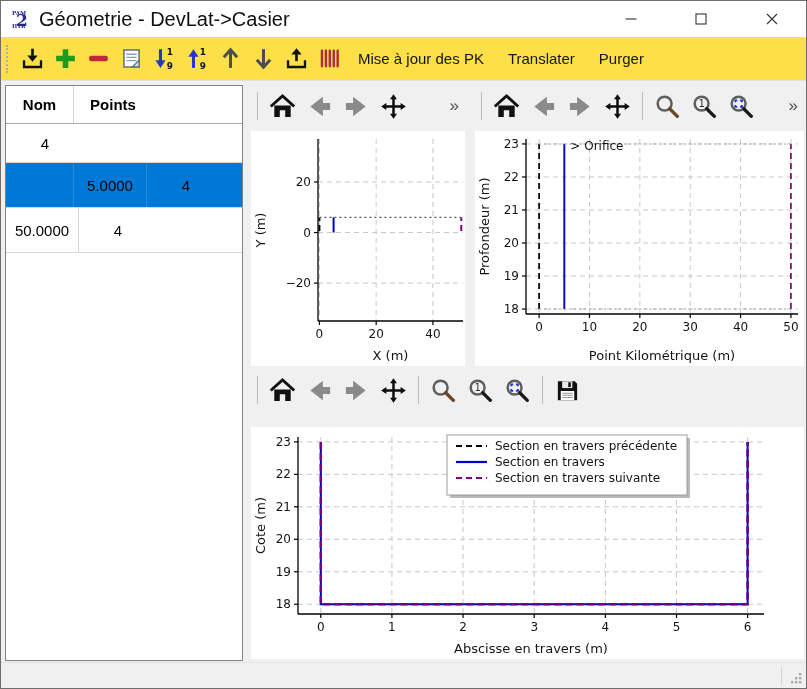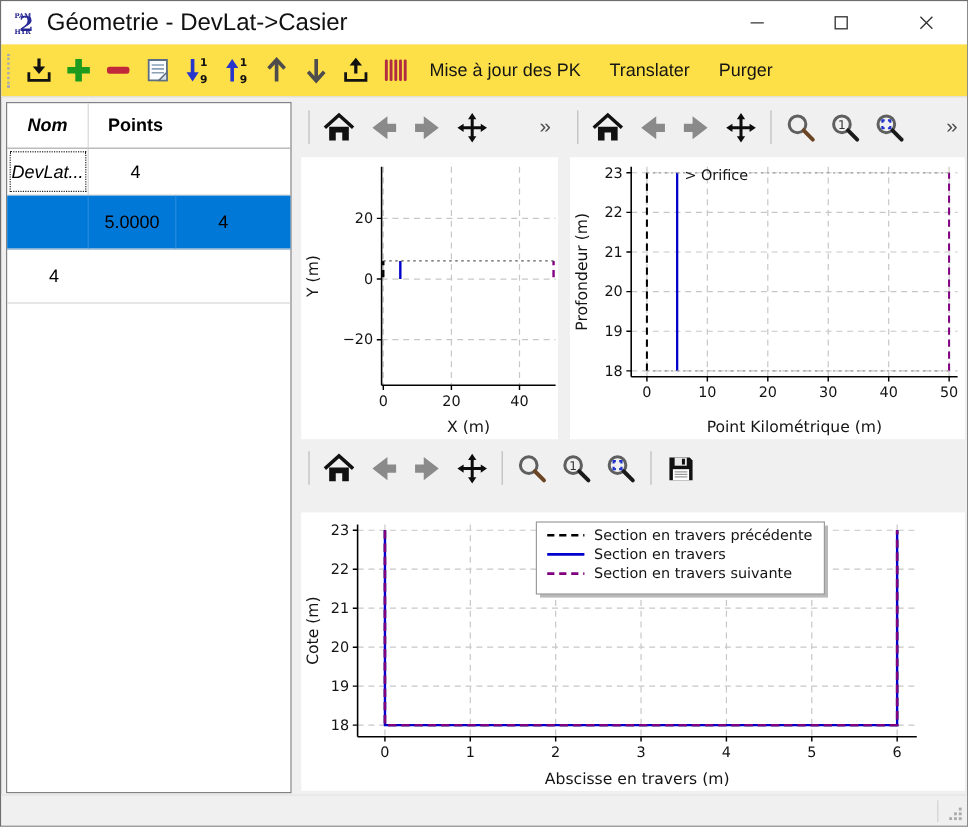--- a/index.html
+++ b/index.html
@@ -28,21 +28,21 @@
 
   
   .table-panel{ position:absolute; left:4px; top:84px; width:238px; height:576px;
                 background:#ffffff; border:1px solid #828282; }
   .t-header{ display:flex; height:38px; border-bottom:1px solid #ababab; }
   .th{ display:flex; align-items:center; justify-content:center; font-weight:bold;
        font-size:15px; color:#000; overflow:hidden; white-space:nowrap; }
   .t-row{ display:flex; border-bottom:1px solid #d6d6d6; }
   .td{ display:flex; align-items:center; justify-content:center; font-size:15px;
        color:#000; overflow:hidden; white-space:nowrap; }
-  .c1{ width:68px; border-right:1px solid #d6d6d6;font-style:italic; }
+  .c1{ width:68px; border-right:1px solid #d6d6d6; }
   .c2{ width:73px; border-right:1px solid #d6d6d6; }
   .c3{ width:78px; }
   .row-a{ height:39px; } .row-b{ height:45px; }
   .t-row.selected{ background:#0078d7; }
   .t-row.selected .td{ color:#000000; border-right-color:#2a8adf; }
   .td.focused{ outline:1px dotted #222; outline-offset:-3px; }
 
   
   .panel{ position:absolute; }
   .nav{ display:flex; align-items:center; height:42px; padding-left:4px; }
@@ -236,29 +236,29 @@
     <button class="tbtn text">Translater</button>
     <button class="tbtn text">Purger</button>
   </div>
 
   <div class="table-panel">
     <div class="t-header">
       <div class="th c1">Nom</div>
       <div class="th c3">Points</div>
     </div>
     <div class="t-row row-a">
-      <div class="td c1 focused">DevLat...</div>
       <div class="td c3">4</div>
     </div>
     <div class="t-row row-b selected">
       <div class="td c1"></div>
       <div class="td c2">5.0000</div>
       <div class="td c3">4</div>
     </div>
     <div class="t-row row-b">
+      <div class="td c2">50.0000</div>
       <div class="td c3">4</div>
     </div>
   </div>
 
   <div class="panel" style="left:246px; top:84px; width:222px; height:284px;">
     <div class="nav">
       <div class="nsep"></div>
       <button class="nbtn">
           <svg>
             <use href="#i-home"></use>

